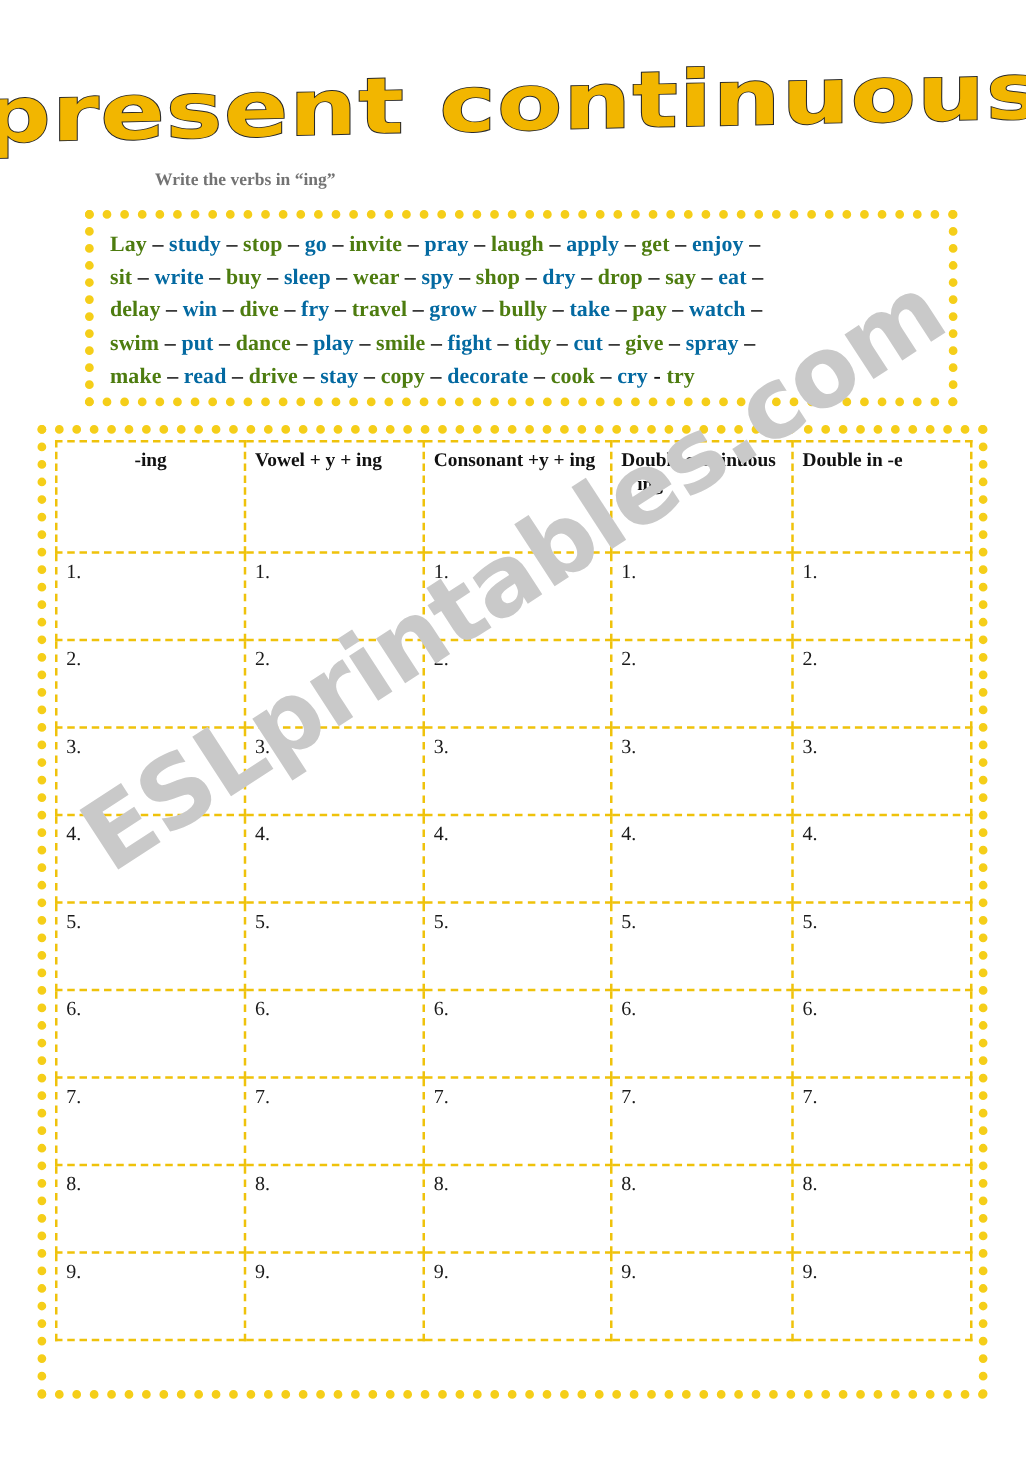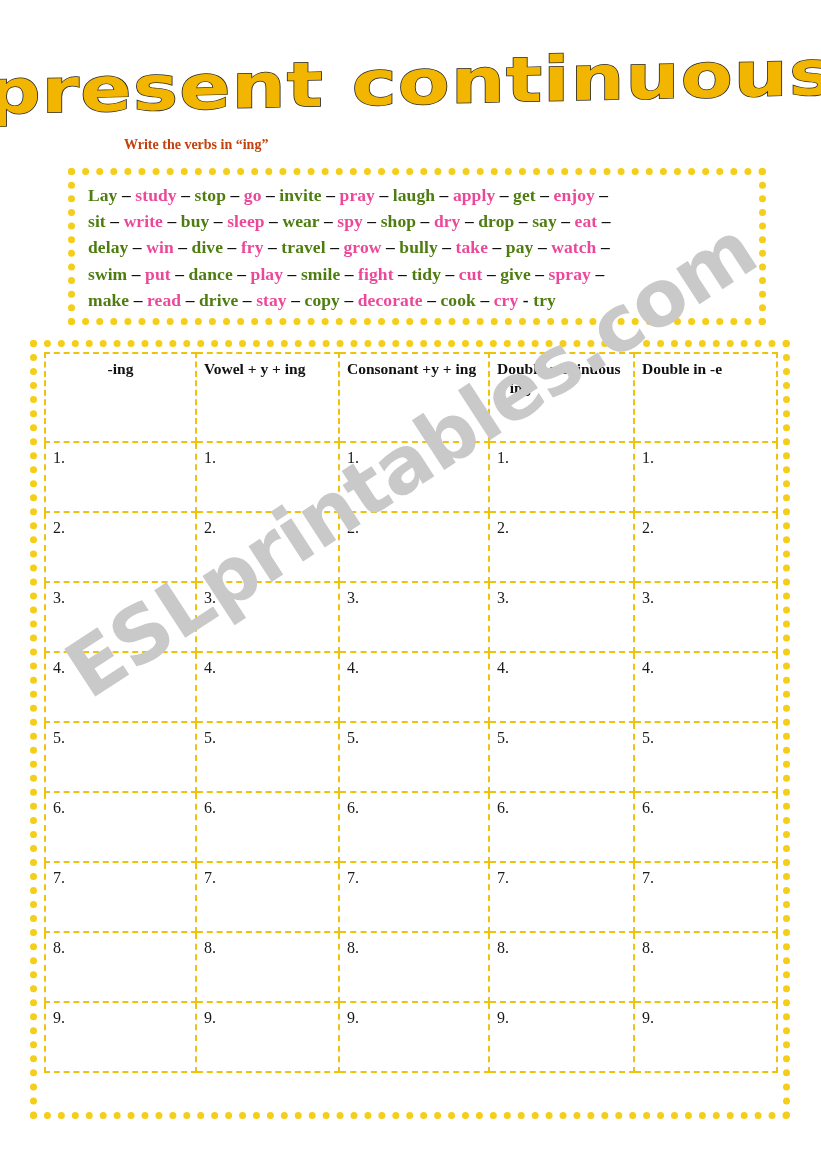--- a/index.html
+++ b/index.html
@@ -60,21 +60,21 @@
     white-space: nowrap;
     text-shadow: 0 0 0 #2a2a2a;
   }
   #subtitle {
     position: absolute;
     left: 124px;
     top: 137px;
     font-family: "Liberation Serif", serif;
     font-weight: bold;
     font-size: 14px;
-    color: #c2410c;
+    color: #737373;
     z-index: 3;
     white-space: nowrap;
   }
 
   
   .dotted-frame {
     position: absolute;
     box-sizing: border-box;
     border: 7px dotted #F5CE19;
     background: transparent;
@@ -96,21 +96,21 @@
     width: 668px;
     z-index: 4;
     font-family: "Liberation Serif", "DejaVu Serif", serif;
     font-weight: bold;
     font-size: 17.5px;
     line-height: 26.2px;
     color: #111111;
     letter-spacing: 0.1px;
   }
   #wordbank-text .w-blue { color: #4d7c0f; }
-  #wordbank-text .w-black { color: #ec4899; }
+  #wordbank-text .w-black { color: #0369a1; }
   #wordbank-text .sep { color: #111111; }
 
   
   #table-frame {
     left: 30px;
     top: 340px;
     width: 760px;
     height: 779px;
     background: #ffffff;
   }

